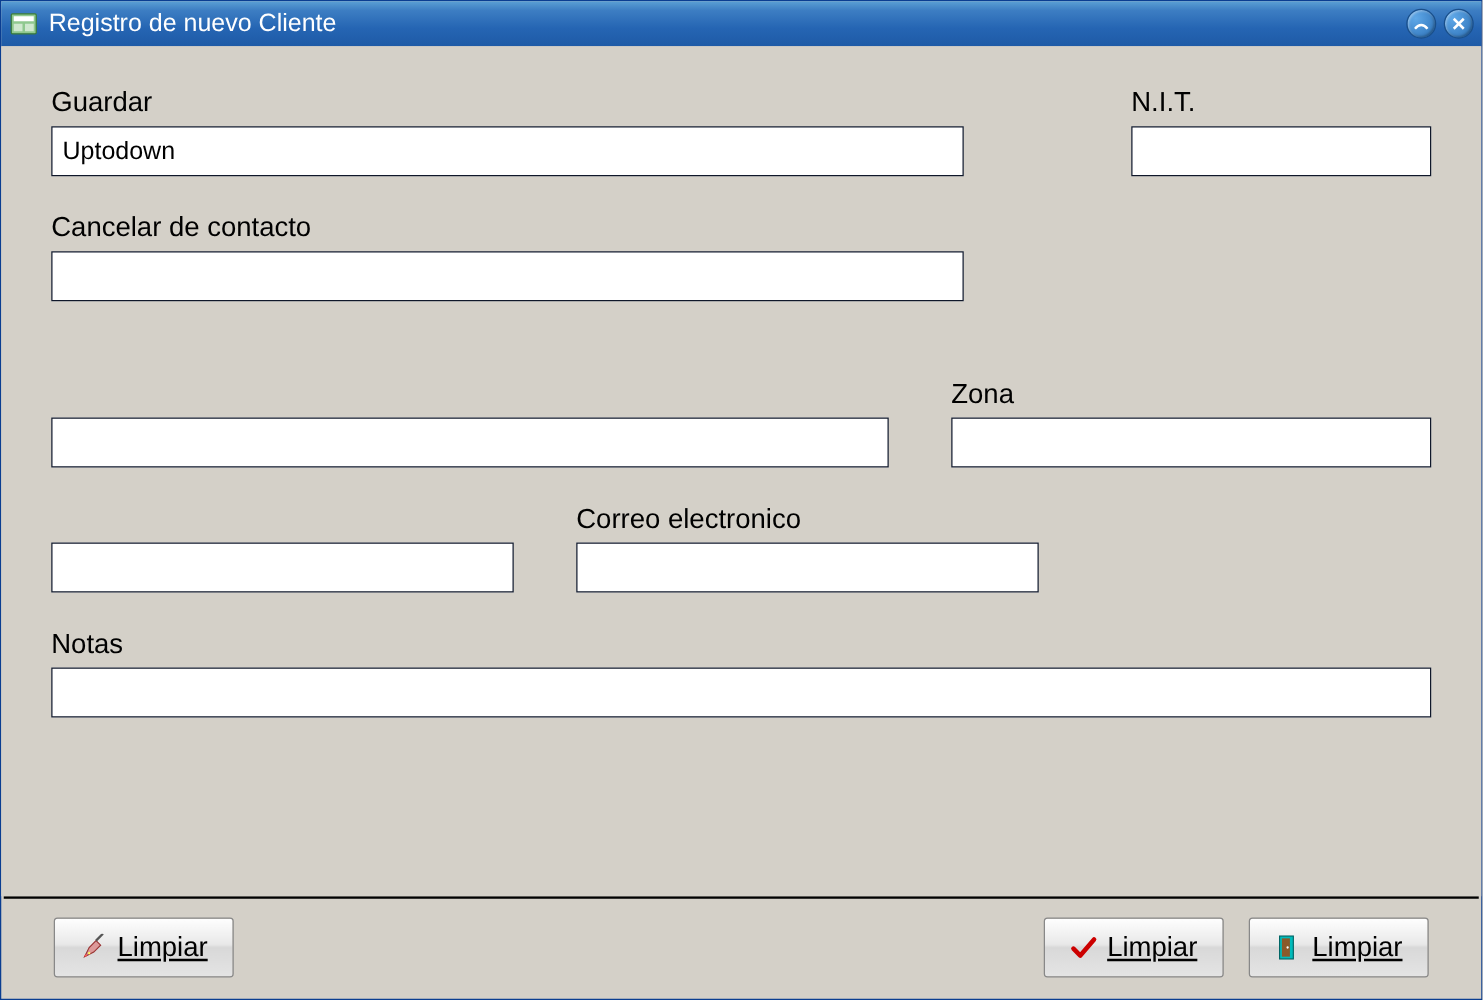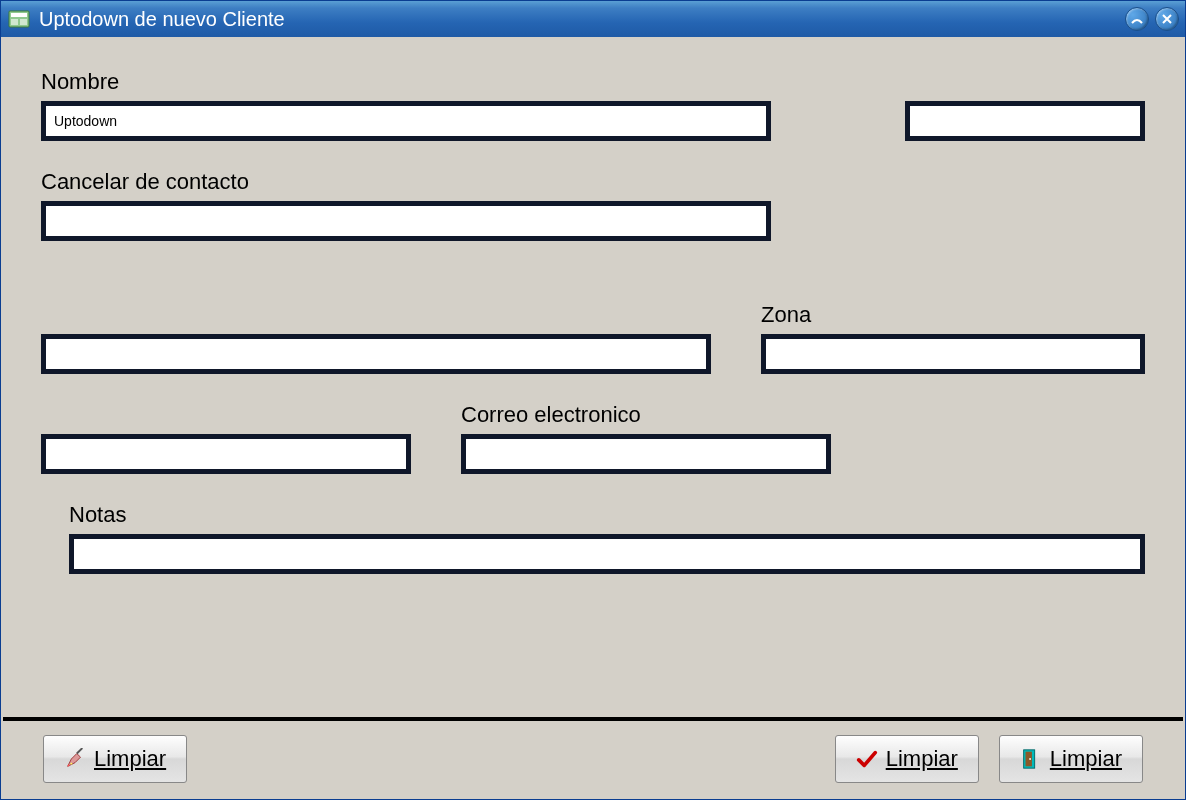--- a/index.html
+++ b/index.html
@@ -66,33 +66,33 @@
   display: flex;
   flex-direction: column;
 }
 .field label {
   font-size: 22px;
   color: #000;
   margin-bottom: 6px;
 }
 .field input {
   height: 40px;
-  font-size: 14px;
+  font-size: 20px;
   padding: 4px 8px;
-  border: 5px solid #0f172a;
+  border: 1px solid #0f172a;
   background: #fff;
   outline: none;
 }
 .row { display: flex; gap: 50px; margin-bottom: 28px; align-items: flex-end;}
 .row .field { flex: 0 0 auto; }
 
 .button-bar {
   height: 80px;
   background: #d4d0c8;
-  border-top: 4px solid #000000;
+  border-top: 2px solid #000000;
   display: flex;
   align-items: center;
   padding: 0 40px;
   margin: 0 2px 2px 2px;
 }
 .spacer { flex: 1; }
 .btn {
   height: 48px;
   padding: 0 20px;
   background: linear-gradient(to bottom, #fefefe, #e8e8e8 45%, #d8d8d8 50%, #e4e4e4);
@@ -114,43 +114,44 @@
 <div class="window">
   <div class="titlebar">
     <span class="titlebar-icon">
       <svg viewBox="0 0 24 24">
           <rect x="2" y="4" width="20" height="16" rx="1" fill="#8fc98f" stroke="#3a7a3a"></rect>
           <rect x="4" y="6" width="16" height="4" fill="#fff"></rect>
           <rect x="4" y="12" width="7" height="6" fill="#cfe8cf"></rect>
           <rect x="13" y="12" width="7" height="6" fill="#cfe8cf"></rect>
         </svg>
     </span>
-    <span class="titlebar-text">Uptodown de nuevo Cliente</span>
+    <span class="titlebar-text">Registro de nuevo Cliente</span>
     <div class="titlebar-controls">
       <span class="titlebar-btn">
         <svg viewBox="0 0 14 14">
             <path d="M2 11 Q7 5 12 11" stroke="#fff" stroke-width="2" fill="none"></path>
           </svg>
       </span>
       <span class="titlebar-btn">
         <svg viewBox="0 0 14 14">
             <path d="M3 3 L11 11 M11 3 L3 11" stroke="#fff" stroke-width="2"></path>
           </svg>
       </span>
     </div>
   </div>
 
   <div class="content">
 
     <div class="row">
       <div class="field" style="flex:1;">
-        <label>Nombre</label>
+        <label>Guardar</label>
         <input type="text" style="width: 730px;" value="Uptodown">
       </div>
       <div class="field" style="width:240px;">
+        <label>N.I.T.</label>
         <input type="text" value="" style="">
       </div>
     </div>
 
     <div class="row">
       <div class="field" style="flex:1;">
         <label>Cancelar de contacto</label>
         <input type="text" style="width: 730px;" value="">
       </div>
     </div>
@@ -169,21 +170,21 @@
       <div class="field">
         <input type="text" style="width: 370px;" value="">
       </div>
       <div class="field">
         <label>Correo electronico</label>
         <input type="text" style="width: 370px;" value="">
       </div>
     </div>
 
     <div class="row" style="margin-bottom:12px;">
-      <div class="field" style="flex:1;margin-left:28px;">
+      <div class="field" style="flex:1;">
         <label>Notas</label>
         <input type="text" value="" style="">
       </div>
     </div>
 
   </div>
 
   <div class="button-bar">
     <button class="btn">
       <span class="icon">

